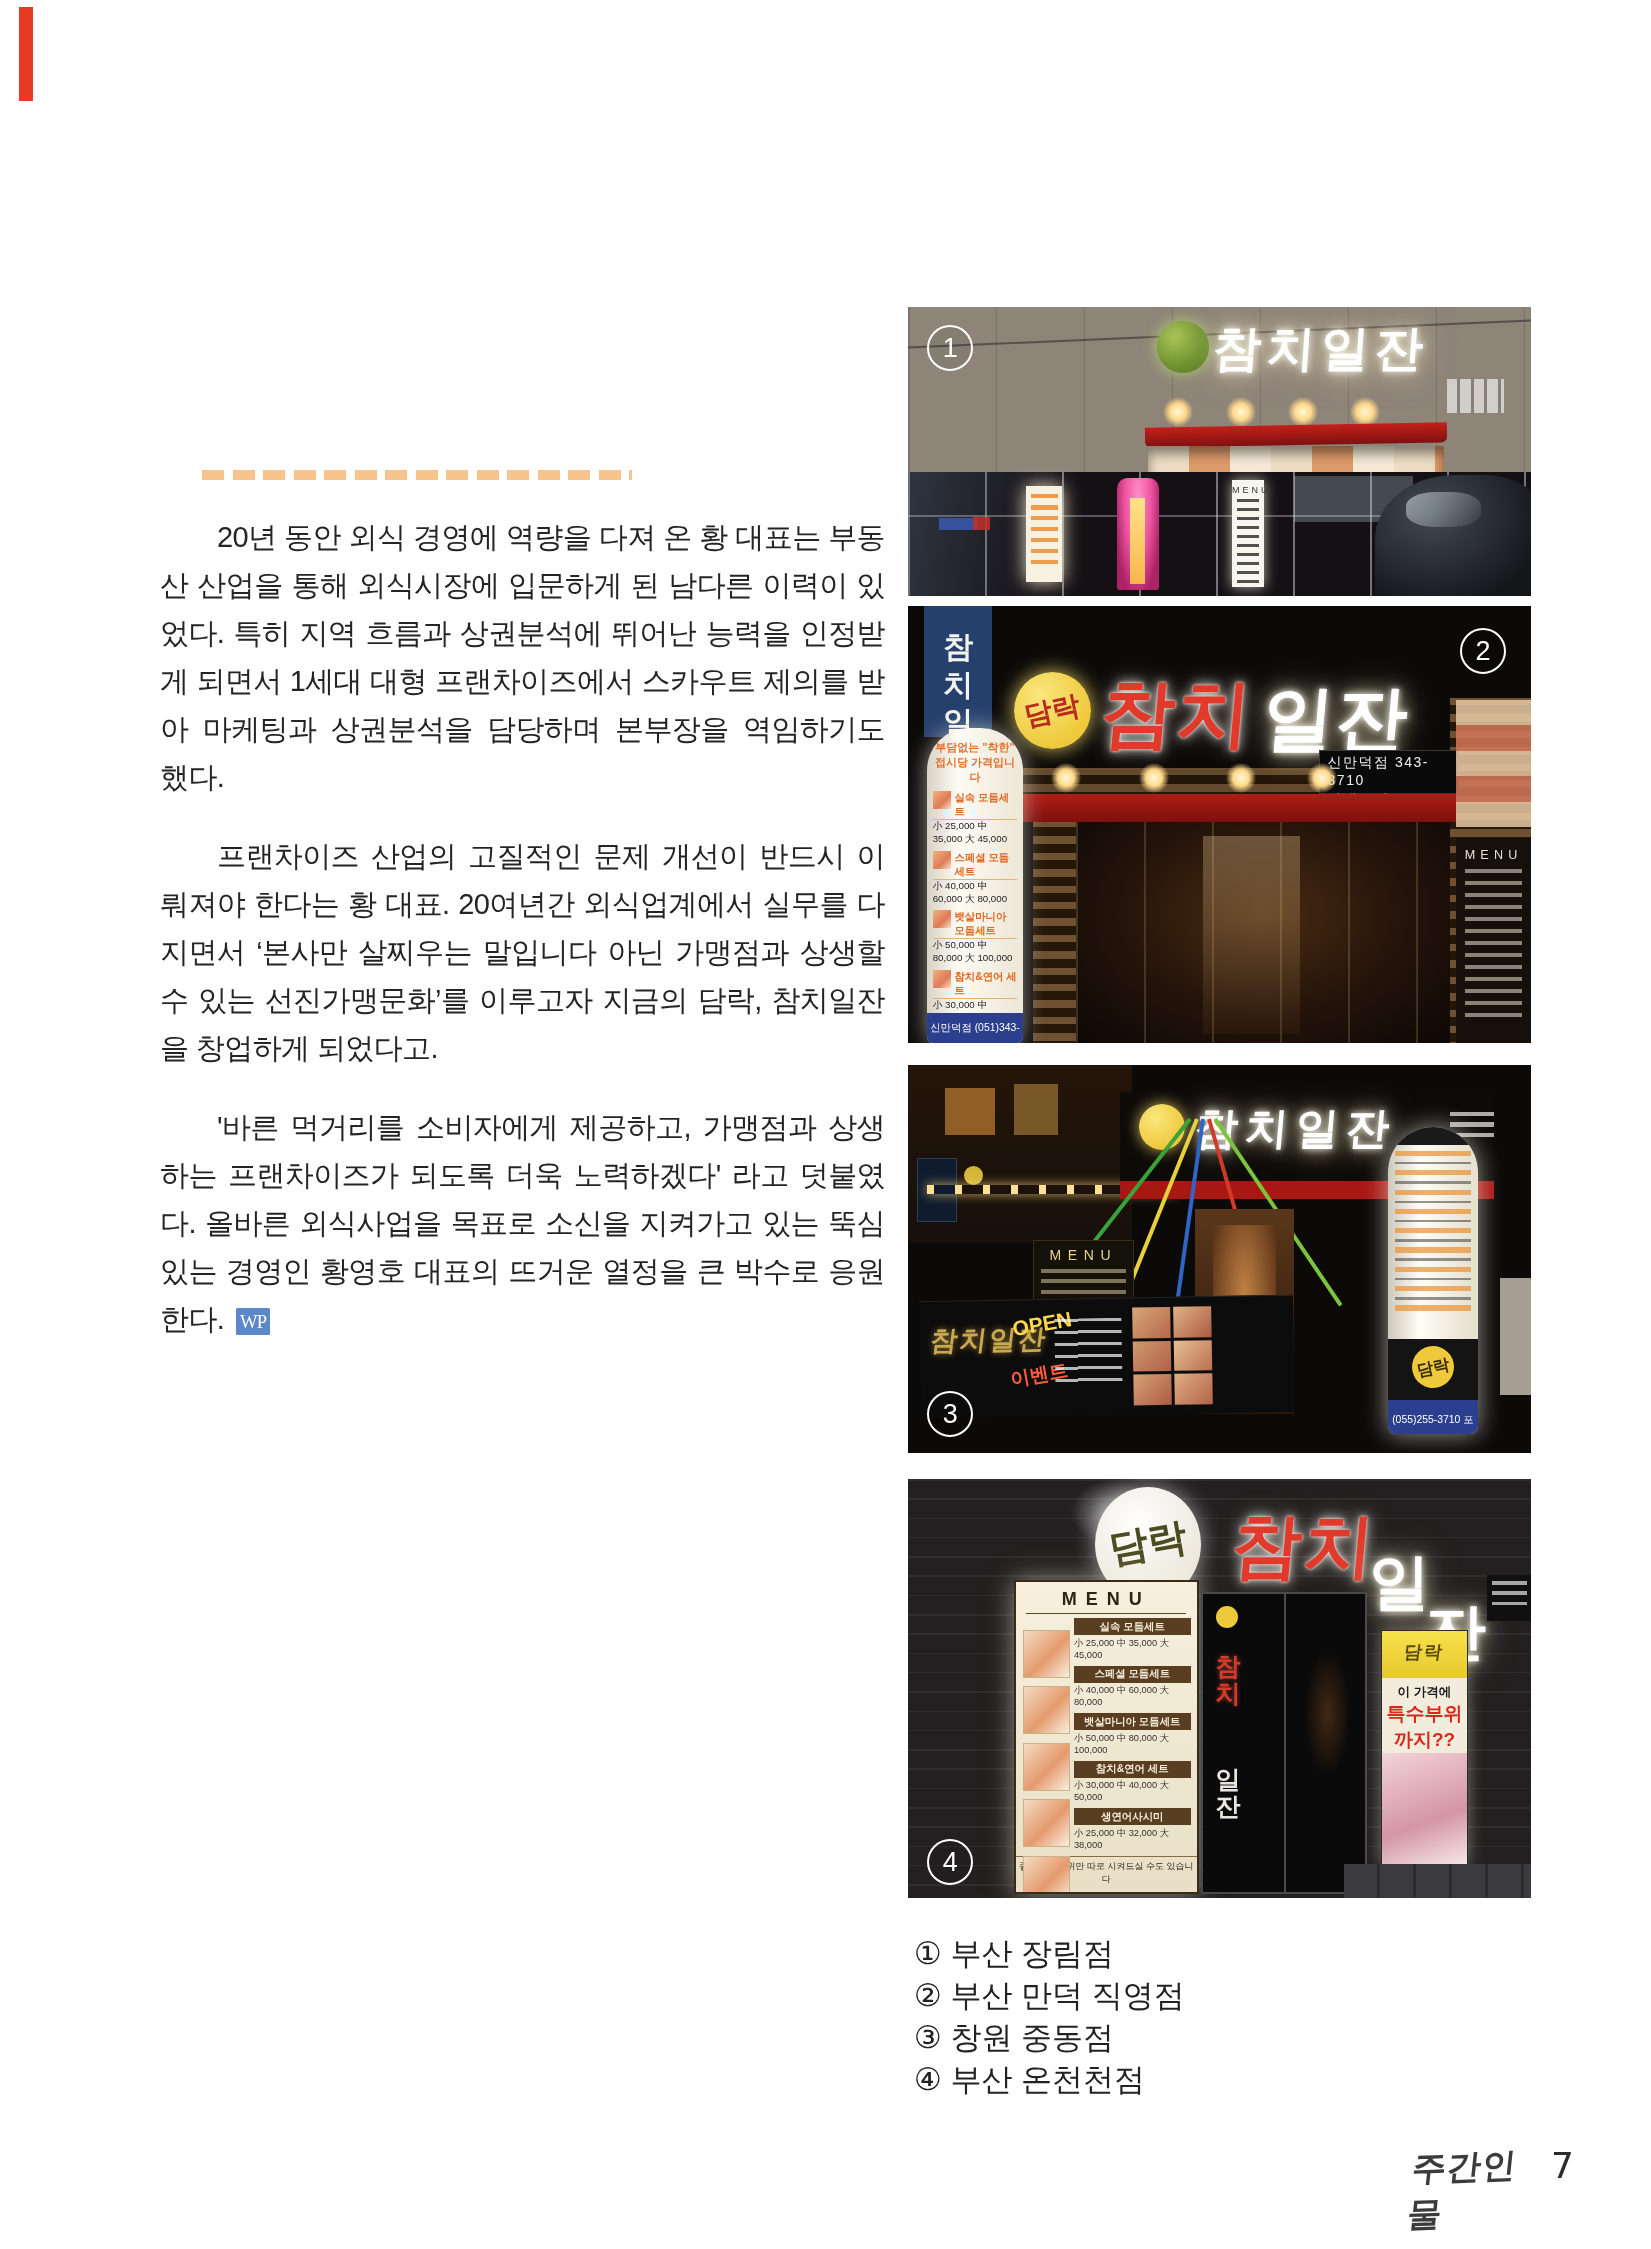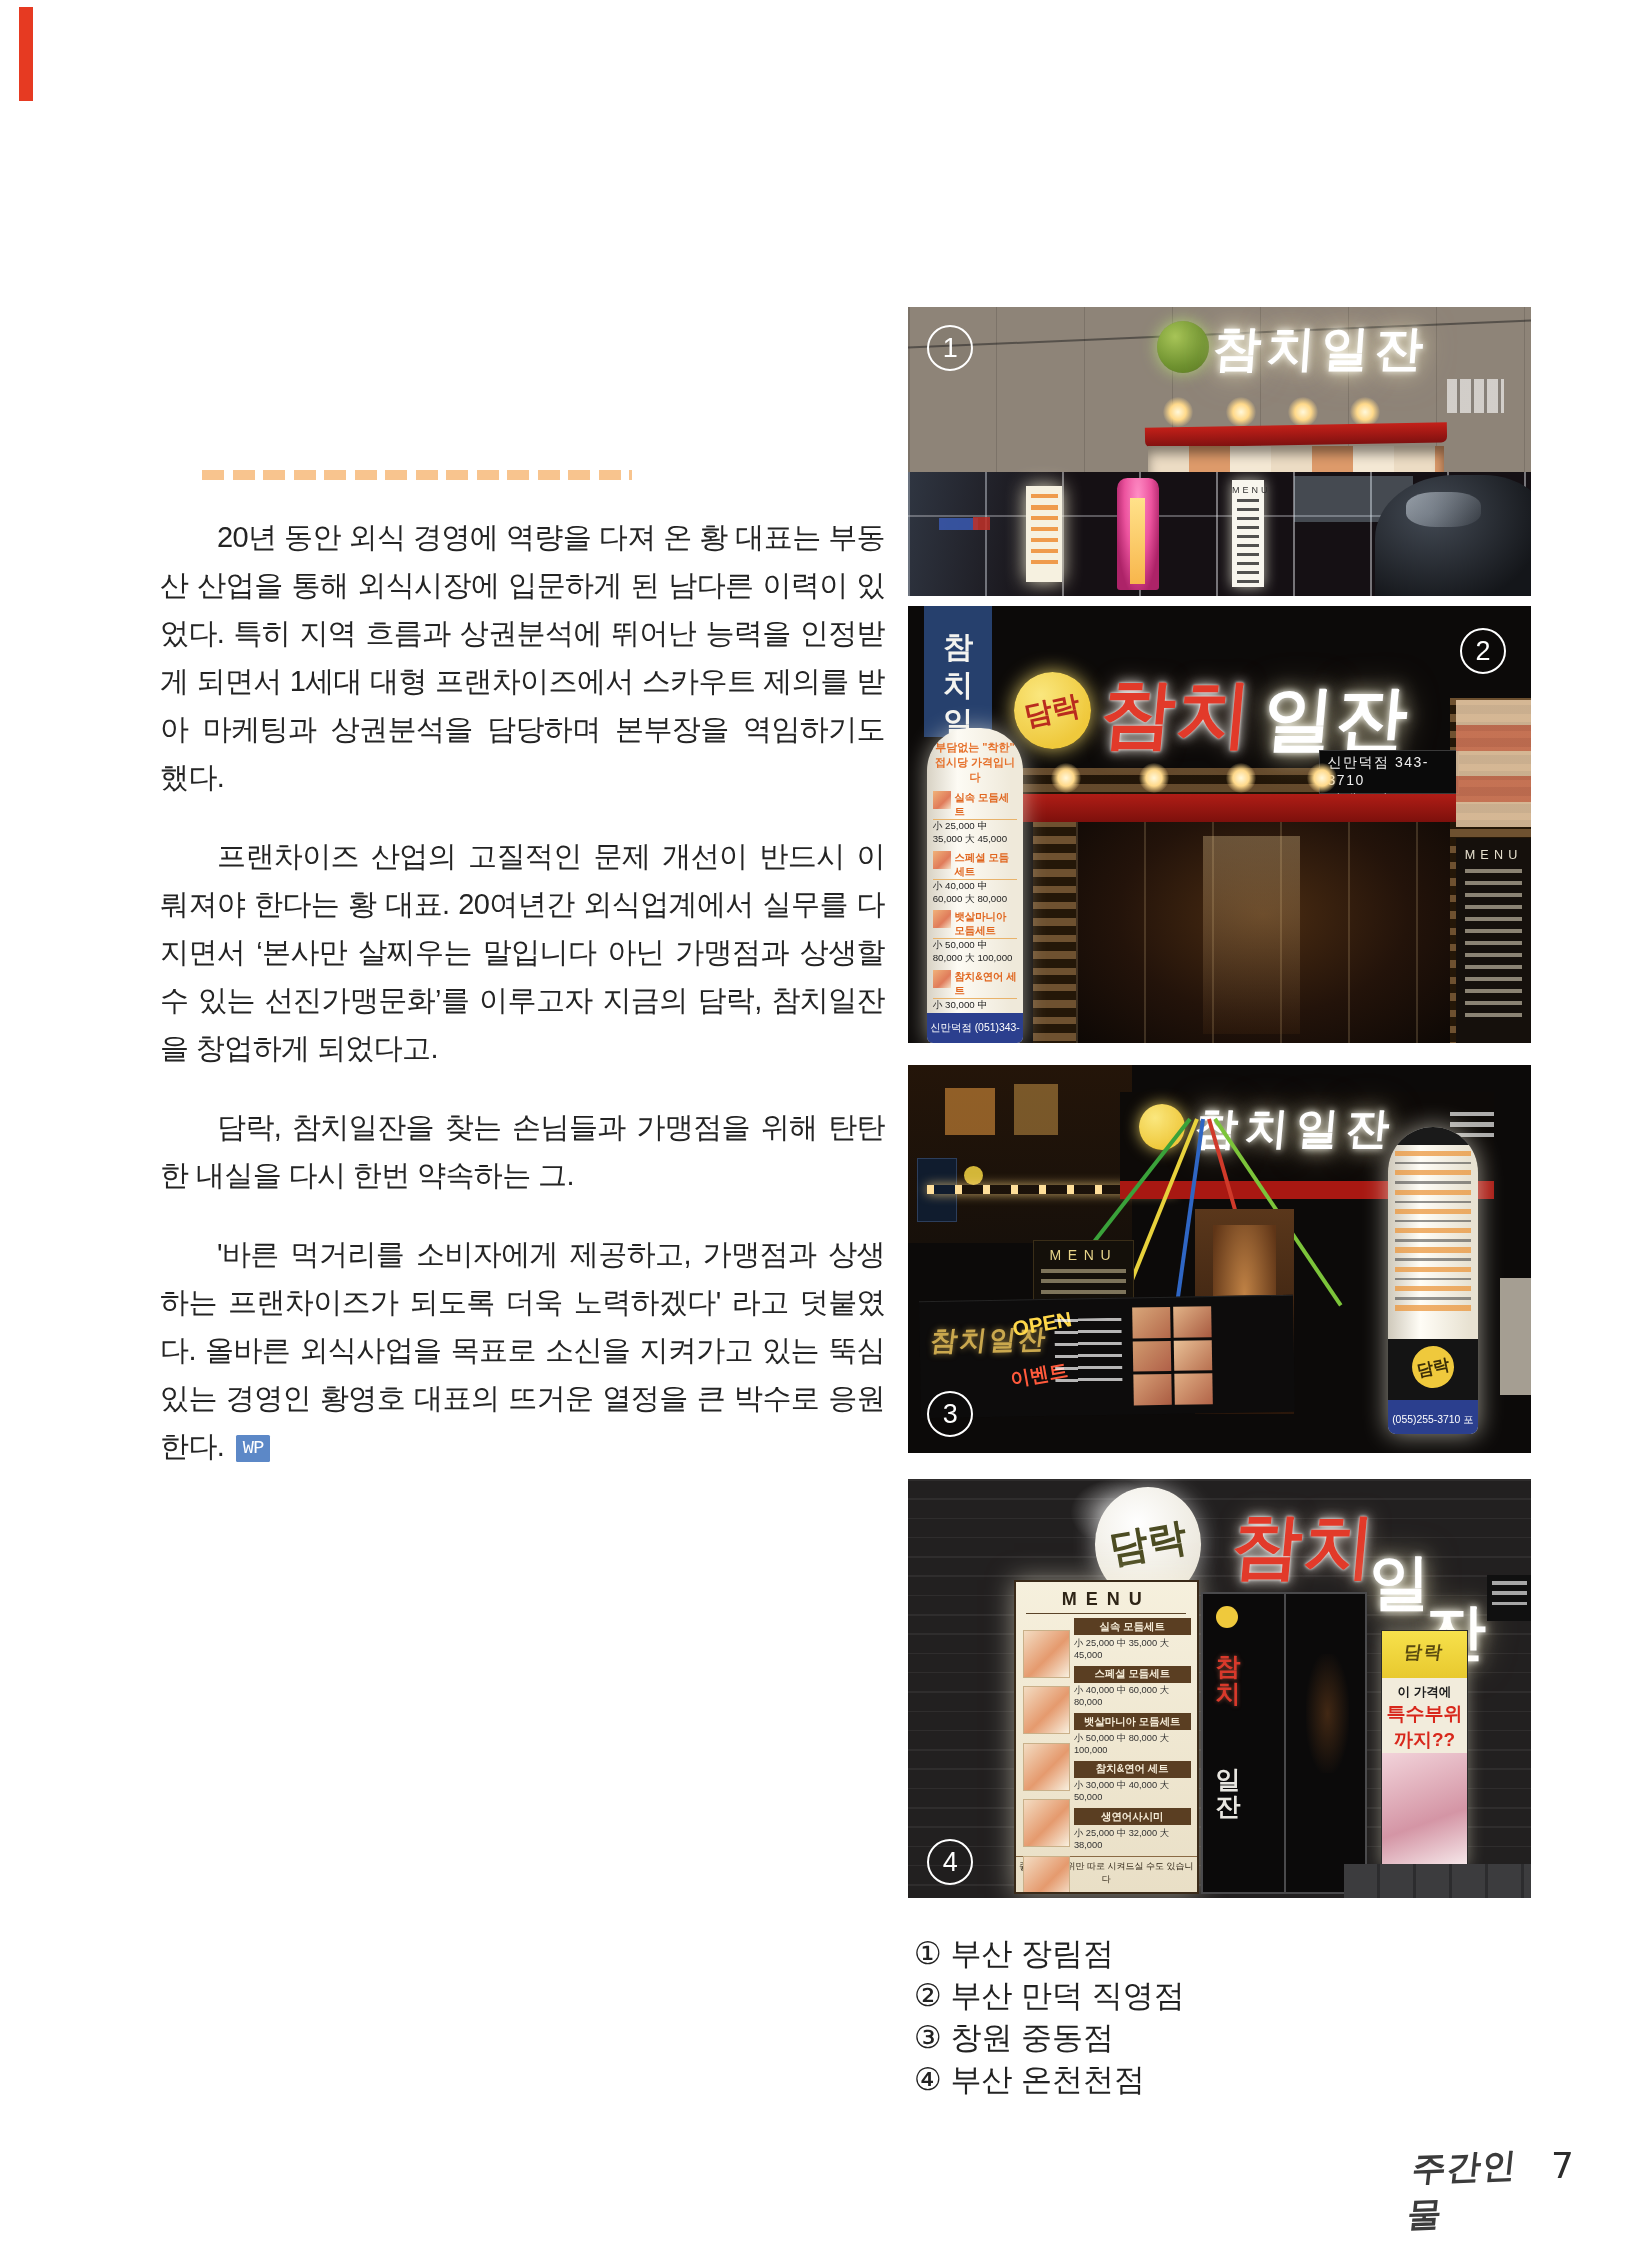--- a/index.html
+++ b/index.html
@@ -15,21 +15,21 @@
     font-weight:bold;color:#1b1b1b;letter-spacing:-1.1px;}
   .dash-rule{position:absolute;left:202px;top:470px;width:430px;height:9.7px;
     background:repeating-linear-gradient(90deg,#f8c48e 0,#f8c48e 22px,#ffffff 22px,#ffffff 30.5px);}
 
   
   .article{position:absolute;left:160px;top:513px;width:725px;font-size:29px;line-height:48px;
     color:#242424;text-align:justify;letter-spacing:-0.6px;}
   .article p{margin:0 0 31px 0;text-indent:57px;}
   .wp-badge{display:inline-block;background:#5c88c7;color:#fff;font-size:18.6px;width:34px;height:27.5px;
     line-height:27.5px;text-align:center;vertical-align:middle;margin-left:12px;text-indent:0;
-    font-family:Liberation Mono, monospace;border-radius:1.5px;}
+    font-family:Liberation Serif, serif;border-radius:1.5px;}
 
   
   .photo{position:absolute;left:908px;width:623px;background:#0c0a09;overflow:hidden;}
   #photo1{top:307px;height:289px;}
   #photo2{top:606px;height:437px;}
   #photo3{top:1065px;height:388px;}
   #photo4{top:1479px;height:419px;}
   .badge{position:absolute;width:42px;height:42px;border:2.2px solid #fff;border-radius:50%;color:#fff;
     font-size:27px;line-height:42px;text-align:center;z-index:40;background:rgba(0,0,0,.05);}
   .glow{color:#fff;text-shadow:0 0 7.4px rgba(255,255,245,.95),0 0 19.3px rgba(255,250,210,.75),0 0 34px rgba(255,240,190,.5);}
@@ -65,21 +65,20 @@
 
 <div class="page">
 
   <div class="red-mark"></div>
 
   <div class="dash-rule"></div>
 
   <div class="article">
     <p>20년 동안 외식 경영에 역량을 다져 온 황 대표는 부동산 산업을 통해 외식시장에 입문하게 된 남다른 이력이 있었다. 특히 지역 흐름과 상권분석에 뛰어난 능력을 인정받게 되면서 1세대 대형 프랜차이즈에서 스카우트 제의를 받아 마케팅과 상권분석을 담당하며 본부장을 역임하기도 했다.</p>
     <p>프랜차이즈 산업의 고질적인 문제 개선이 반드시 이뤄져야 한다는 황 대표. 20여년간 외식업계에서 실무를 다지면서 ‘본사만 살찌우는 말입니다 아닌 가맹점과 상생할 수 있는 선진가맹문화’를 이루고자 지금의 담락, 참치일잔을 창업하게 되었다고.</p>
-    <p>담락, 참치일잔을 찾는 손님들과 가맹점을 위해 탄탄한 내실을 다시 한번 약속하는 그.</p>
     <p><span>'바른 먹거리를 소비자에게 제공하고, 가맹점과 상생하는 프랜차이즈가 되도록 더욱 노력하겠다' 라고 덧붙였다. 올바른 외식사업을 목표로 소신을 지켜가고 있는 뚝심 있는 경영인 황영호 대표의 뜨거운 열정을 큰 박수로 응원한다.</span><span class="wp-badge">WP</span></p>
   </div>
 
   <div class="photo" id="photo1">
     <div class="abs" style="left:0;top:0;width:100%;height:57%;
       background:linear-gradient(180deg,#99public,#968c80,#7b7168);background-color:#8e8478;
       background-image:repeating-linear-gradient(90deg,rgba(0,0,0,.13) 0 1.5px,rgba(255,255,255,0) 1.5px 88px);"></div>
     <div class="abs" style="left:-2%;top:9%;width:104%;height:1.5px;background:rgba(30,30,30,.5);transform:rotate(-2.5deg);"></div>
     <div class="abs" style="left:40%;top:5%;width:52px;height:52px;border-radius:50%;
       background:radial-gradient(circle at 35% 30%,#a7c457,#6f9230 60%,#55741f);box-shadow:0 0 16.4px rgba(190,230,120,.8);"></div>

